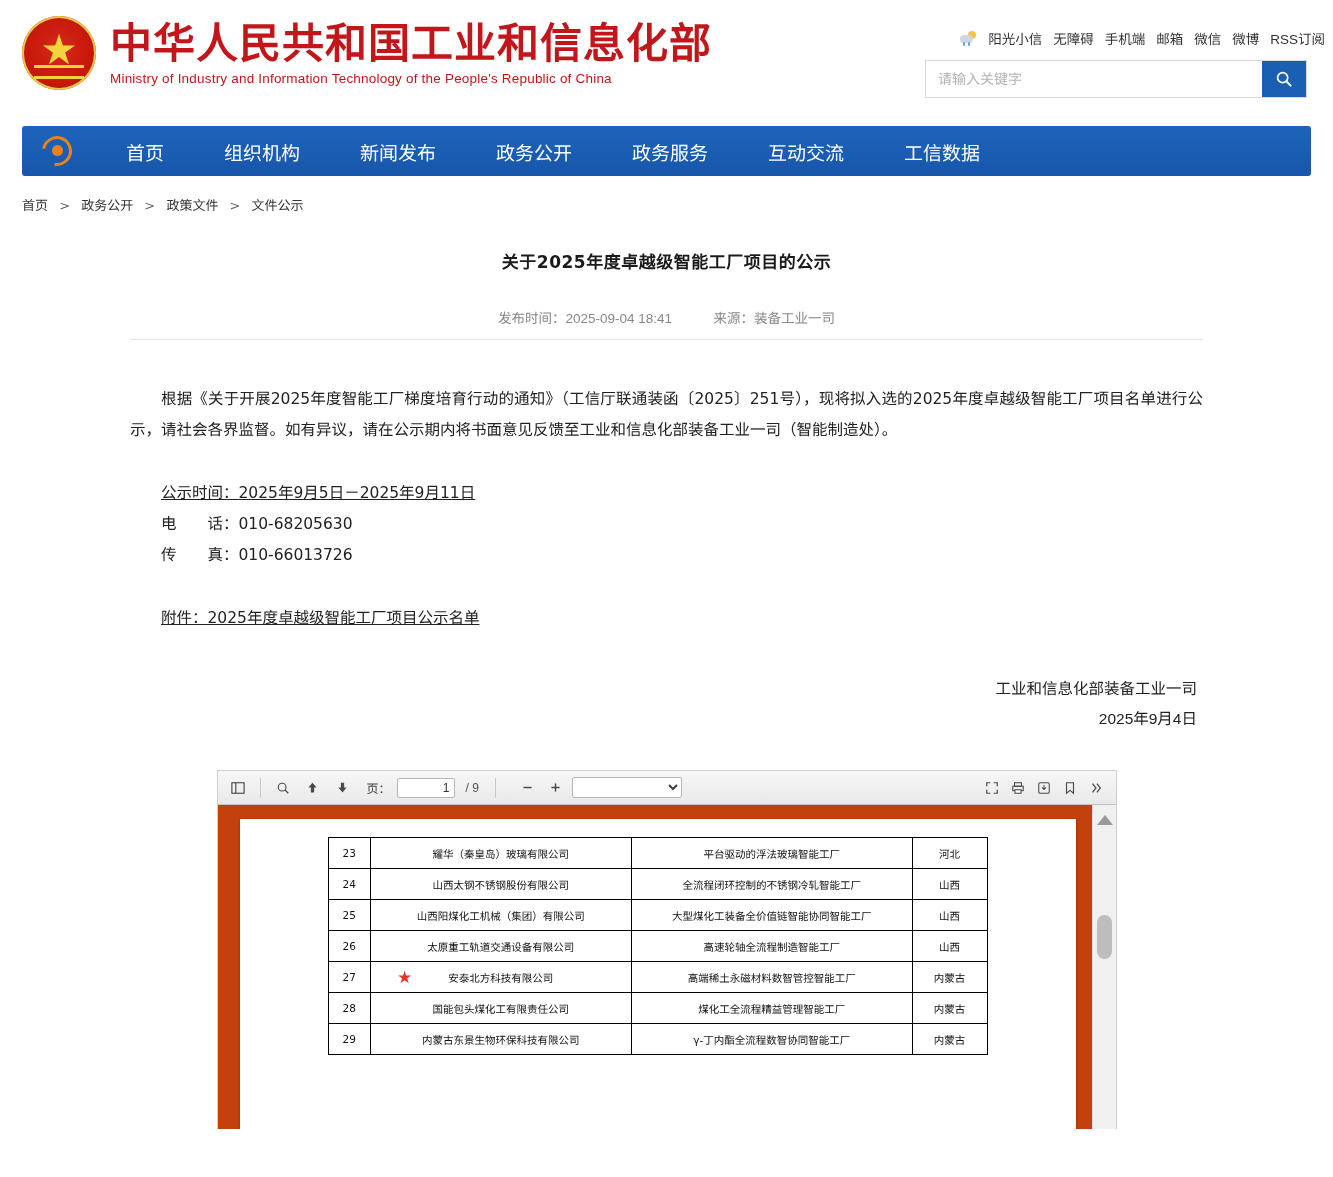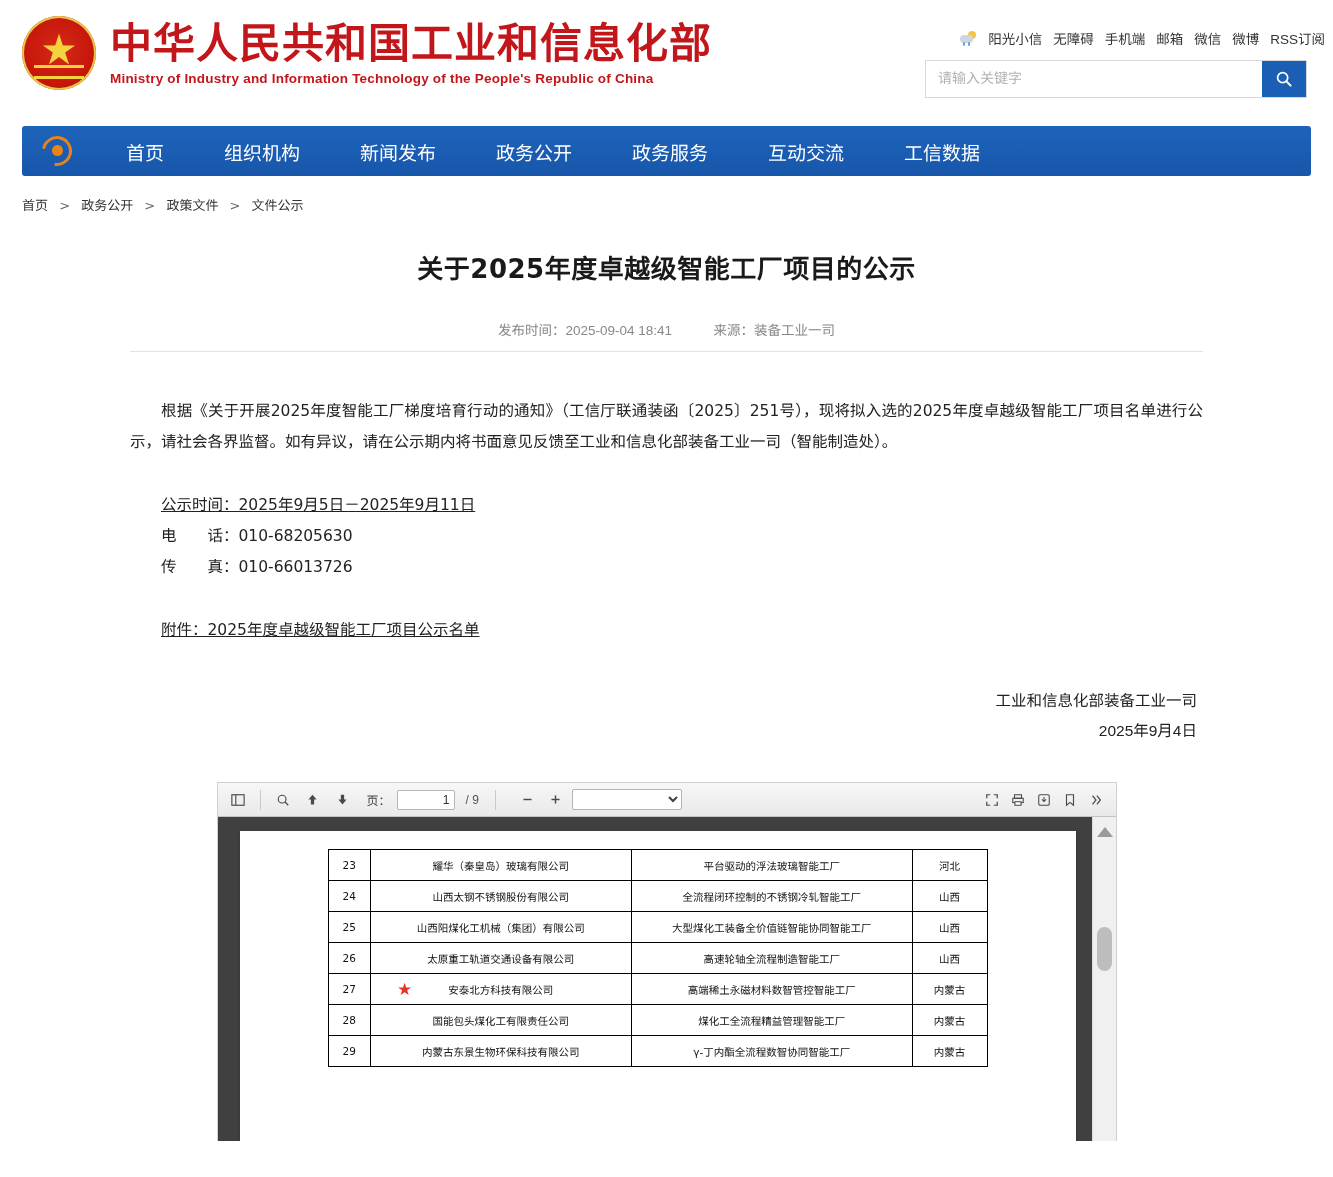--- a/index.html
+++ b/index.html
@@ -54,21 +54,21 @@
     font-family: "DejaVu Sans", sans-serif;
     font-size: 42px;
     font-weight: bold;
     color: #c2161b;
     letter-spacing: 1px;
     line-height: 1.12;
     white-space: nowrap;
   }
   .title-en {
     font-size: 13.5px;
-    font-weight: bold;
+    font-weight: normal;
     color: #c2161b;
     margin-top: 4px;
     letter-spacing: 0.2px;
     white-space: nowrap;
   }
 
   .top-links {
     position: absolute;
     right: 8px; top: 28px;
     display: flex;
@@ -117,21 +117,21 @@
     display: flex;
     background: #fff;
   }
   .search-box input {
     flex: 1;
     border: 0;
     outline: none;
     padding: 0 12px;
     font-size: 14px;
     color: #333;
-    font-family: Liberation Serif, serif;
+    font-family: Liberation Sans, sans-serif;
   }
   .search-box input::placeholder { color: #b2b2b2; }
   .search-btn {
     width: 44px;
     background: #1b5fb4;
     border: 0;
     cursor: pointer;
     display: flex; align-items: center; justify-content: center;
   }
   .search-btn svg { display: block; }
@@ -185,21 +185,21 @@
   }
   .breadcrumb span { color: #333; }
   .breadcrumb .sep { color: #666; margin: 0 7px; }
 
   
   .article {
     margin: 34px 130px 0;
   }
   .art-title {
     text-align: center;
-    font-size: 26px;
+    font-size: 17px;
     font-weight: bold;
     color: #1a1a1a;
     font-family: "DejaVu Sans", sans-serif;
     letter-spacing: 0.5px;
   }
   .art-meta {
     margin-top: 34px;
     padding-bottom: 12px;
     text-align: center;
     font-size: 13.5px;
@@ -282,21 +282,21 @@
     color: #404040;
     padding: 9px 4px;
     border-radius: 2px;
     font-family: "DejaVu Sans", sans-serif;
   }
   .tb-right { margin-left: auto; display: flex; align-items: center; gap: 2px; }
 
   .pdf-view {
     position: relative;
     height: 324px;
-    background: #404040;
+    background: #c2410c;
     overflow: hidden;
   }
   .pdf-page {
     position: absolute;
     left: 22px; top: 14px;
     width: 836px; height: 370px;
     background: #fff;
     box-shadow: 0 1px 3px rgba(0,0,0,0.25);
   }
   table.pdf-table {

